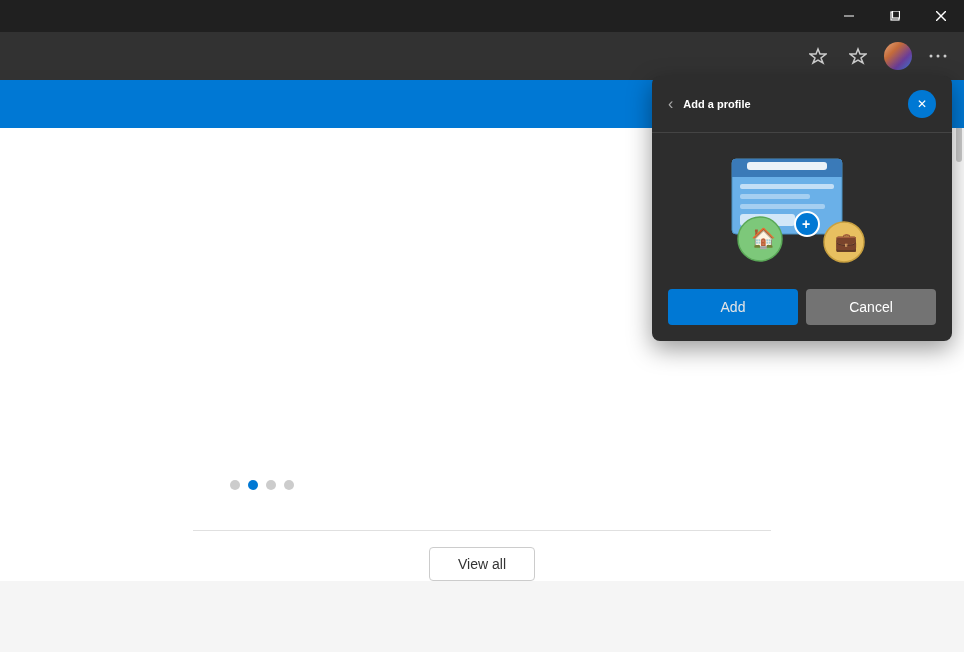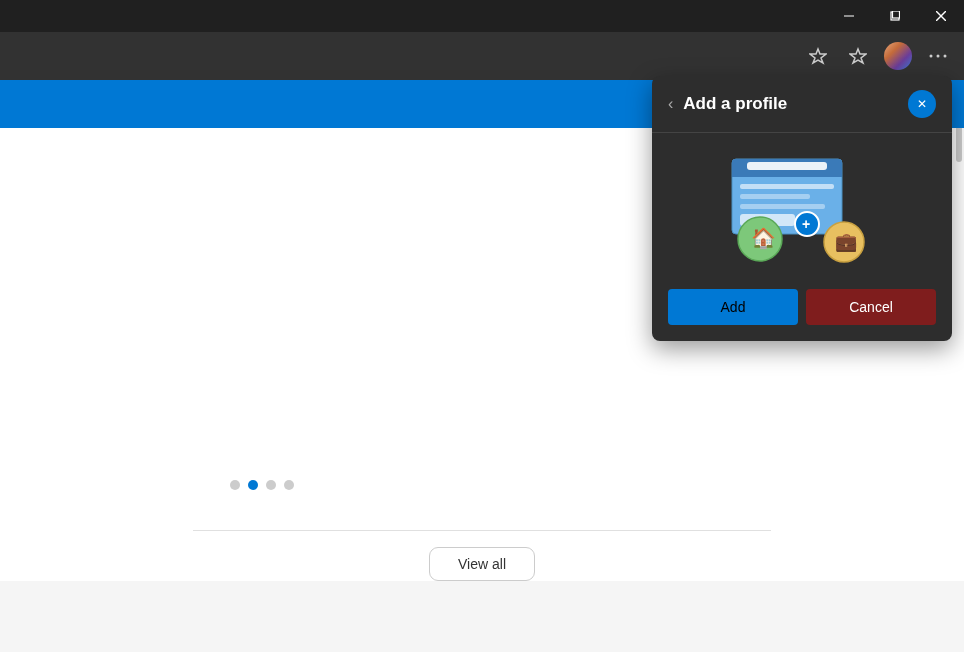--- a/index.html
+++ b/index.html
@@ -130,21 +130,21 @@
       width: 578px;
       height: 1px;
       background: #e0e0e0;
       margin: 40px 0 16px 0;
     }
 
     
     .view-all-btn {
       padding: 8px 28px;
       border: 1px solid #ccc;
-      border-radius: 9px;
+      border-radius: 4px;
       background: #fff;
       color: #333;
       font-size: 14px;
       cursor: pointer;
     }
 
     
     .scrollbar {
       position: absolute;
       right: 0;
@@ -183,21 +183,21 @@
       gap: 10px;
       border-bottom: 1px solid #444;
     }
     .profile-popup-back {
       color: #aaa;
       font-size: 16px;
       cursor: pointer;
     }
     .profile-popup-title {
       color: #fff;
-      font-size: 17px;
+      font-size: 11px;
       font-weight: 600;
     }
     .profile-popup-close {
       margin-left: auto;
       width: 28px;
       height: 28px;
       background: #0078d4;
       border: none;
       border-radius: 50%;
       display: flex;
@@ -226,31 +226,31 @@
       position: relative;
     }
     .profile-popup-actions {
       display: flex;
       gap: 8px;
     }
     .btn-add {
       flex: 1;
       padding: 10px;
       background: #0078d4;
-      color: #000000;
+      color: #e5e5e5;
       border: none;
       border-radius: 4px;
       font-size: 14px;
       cursor: pointer;
       font-weight: 500;
     }
     .btn-cancel {
       flex: 1;
       padding: 10px;
-      background: #7f1d1d;
+      background: #737373;
       color: #fff;
       border: none;
       border-radius: 4px;
       font-size: 14px;
       cursor: pointer;
     }
 
     
     .profile-illus-svg {
       width: 160px;

